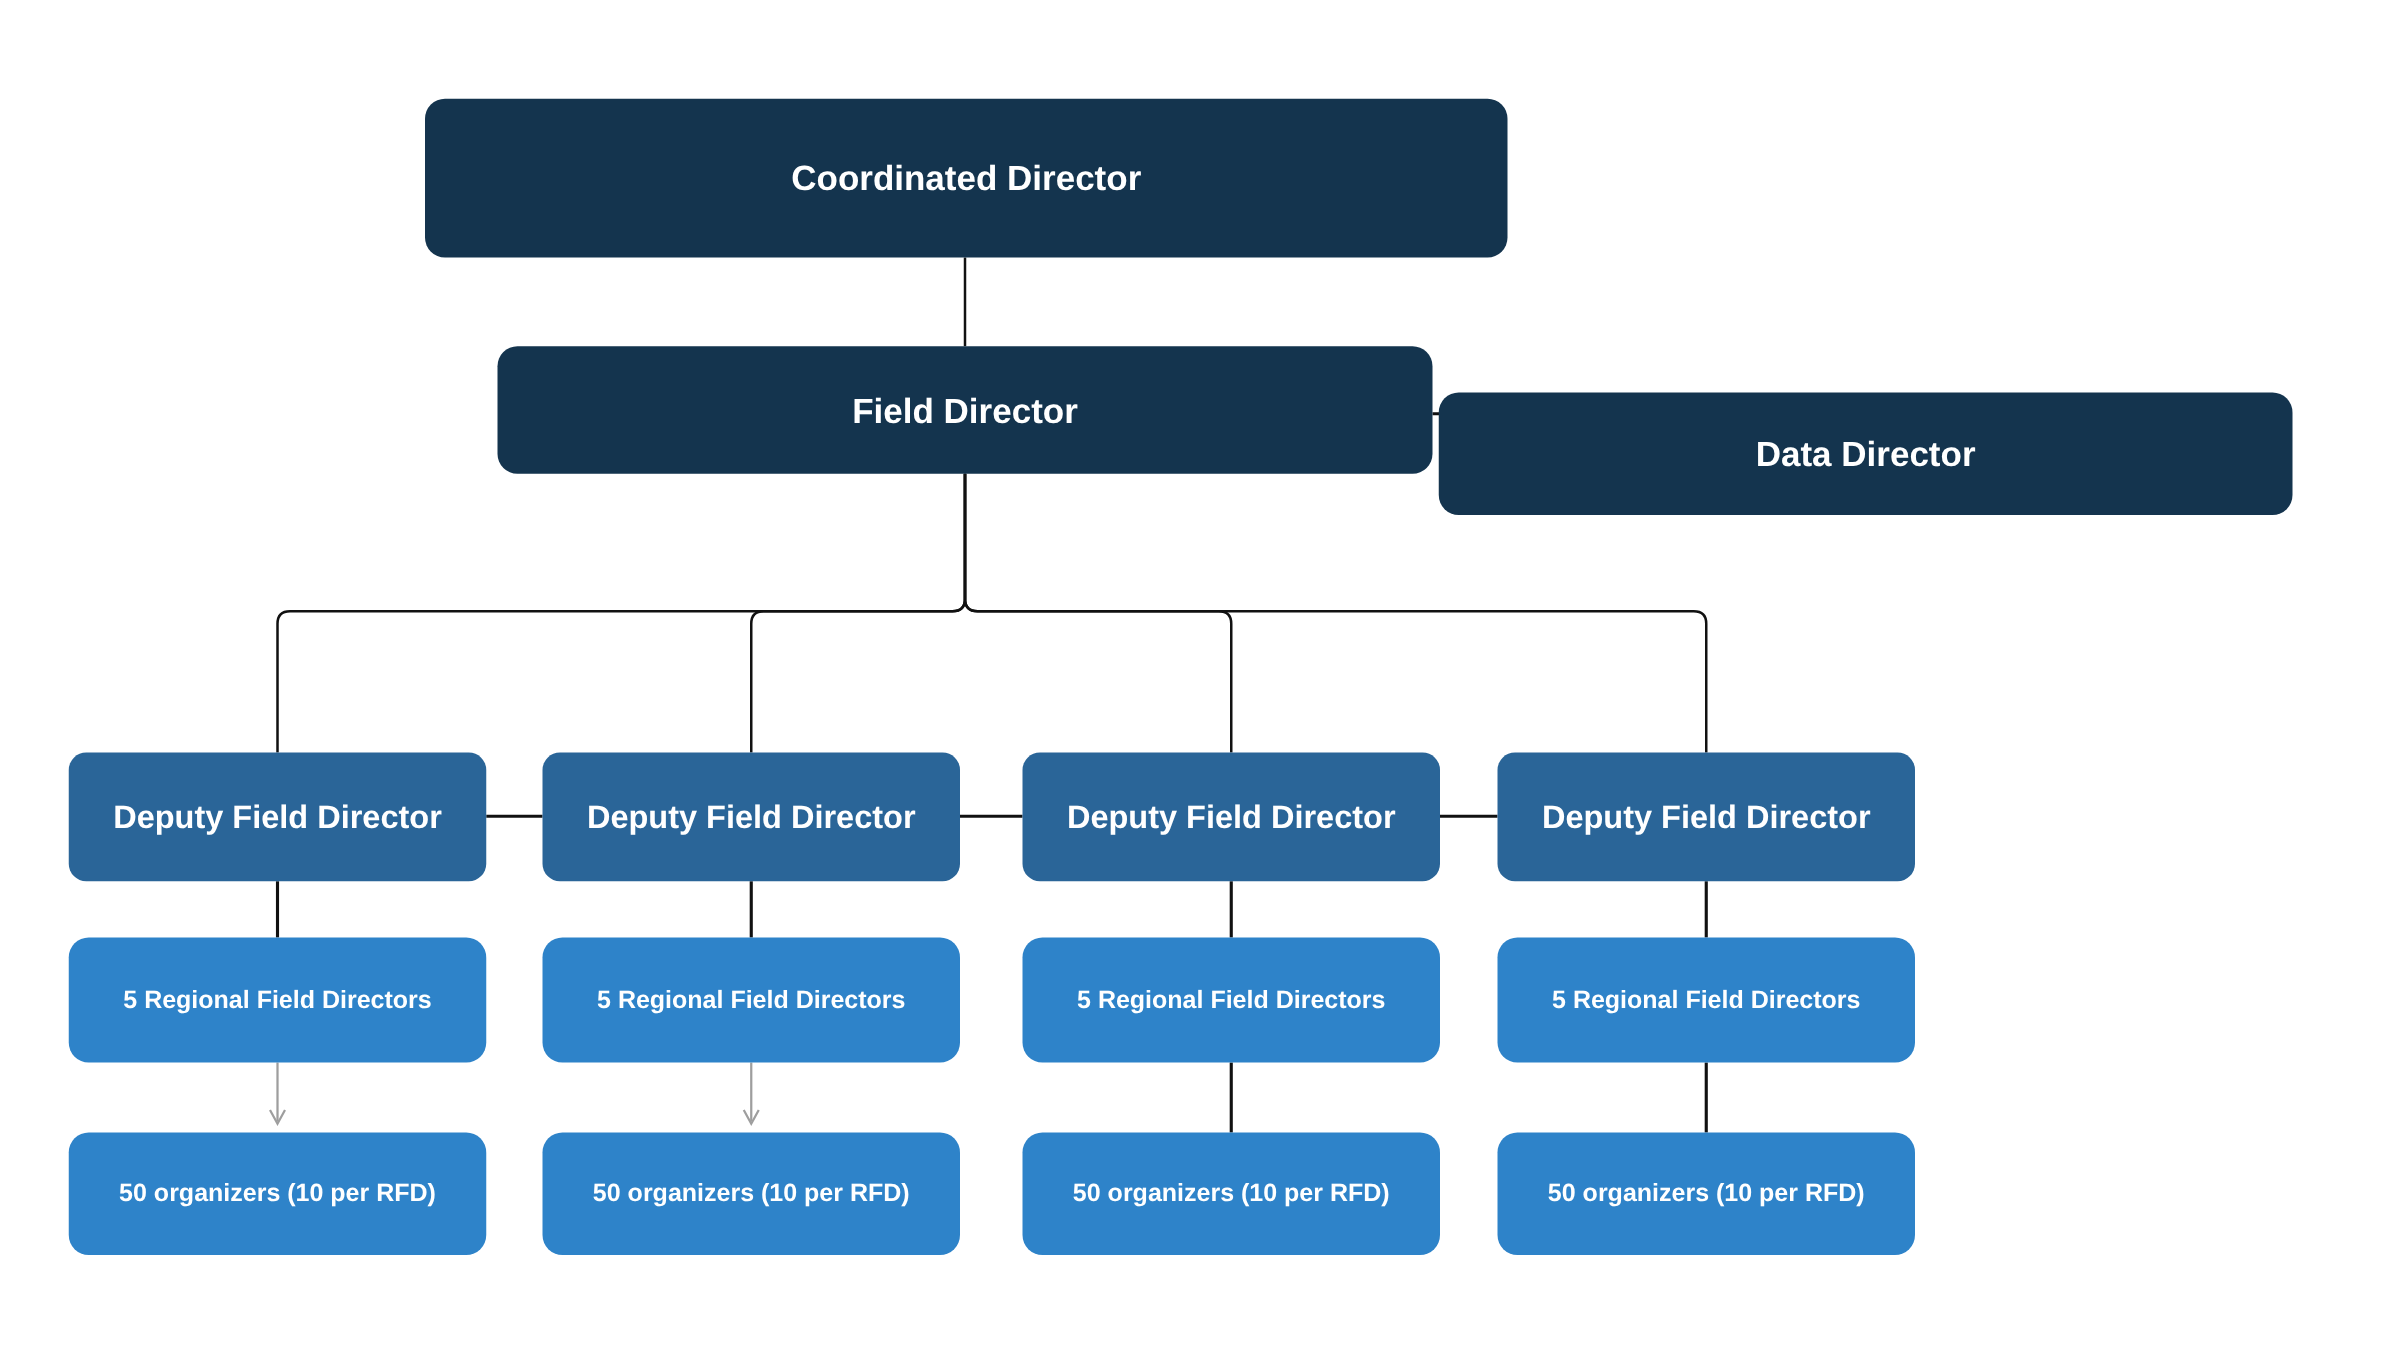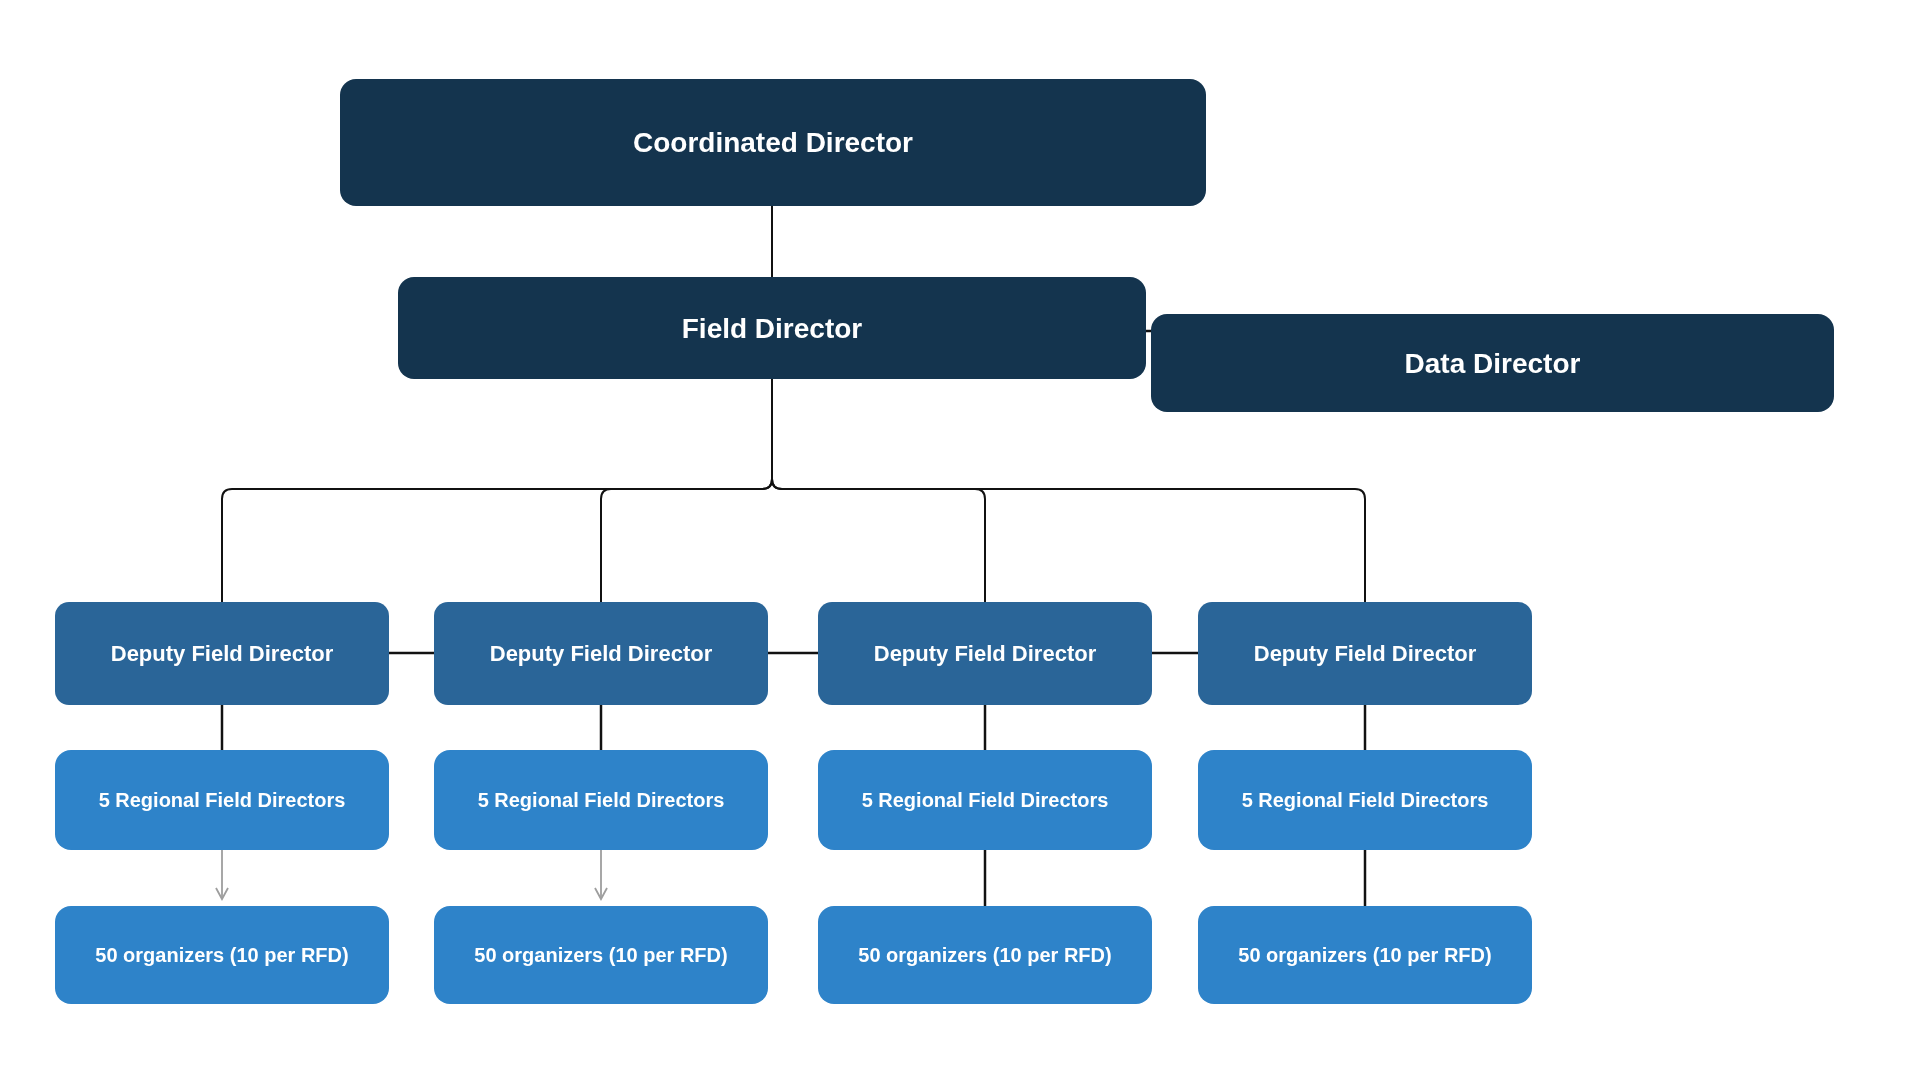--- a/index.html
+++ b/index.html
@@ -35,21 +35,21 @@
     line-height: 1.25;
   }
   .navy {
     background: #14344e;
     border-radius: 16px;
     font-size: 28px;
   }
   .medblue {
     background: #2a6598;
     border-radius: 14px;
-    font-size: 22px;
+    font-size: 26px;
   }
   .lightblue {
     background: #2e83c9;
     border-radius: 16px;
     font-size: 20px;
     padding: 0 18px;
   }
   .node span { display: inline-block; max-width: 100%; }
 </style>
 </head>

